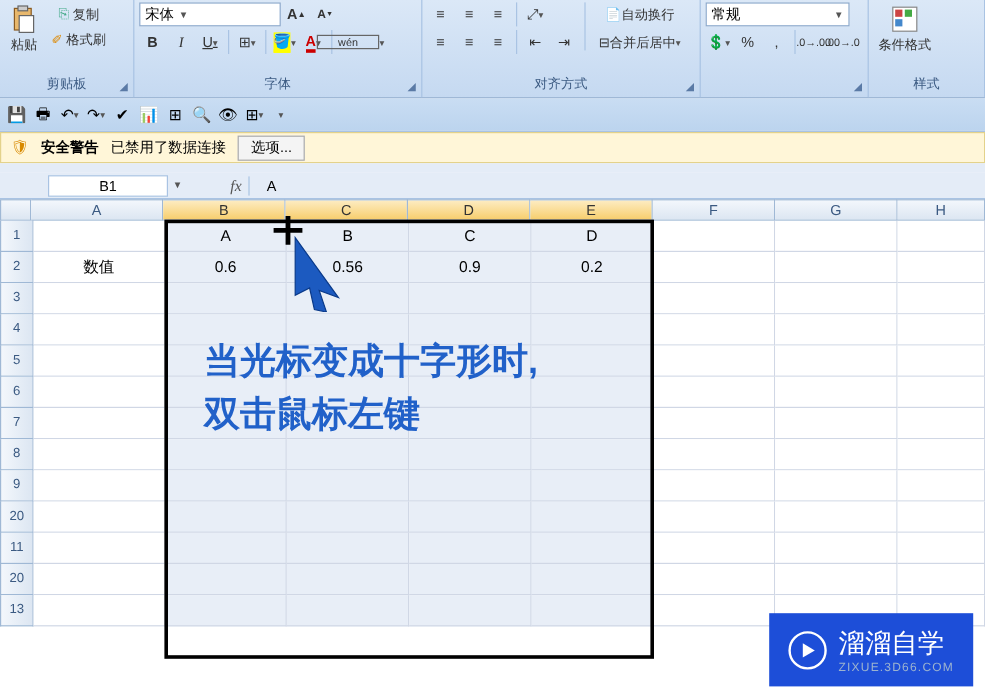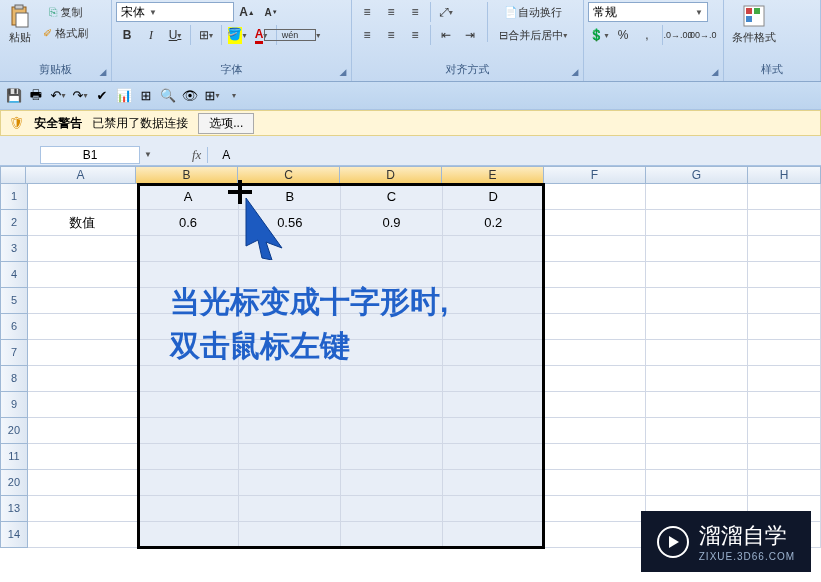--- a/index.html
+++ b/index.html
@@ -48,21 +48,21 @@
 .cell.sel { background: #e8eef7; }
 
 
 .sel-border { position: absolute; border: 3px solid #000; pointer-events: none; }
 
 
 .anno-cursor { position: absolute; pointer-events: none; z-index: 10; }
 .anno-text { position: absolute; font-family: "KaiTi", "STKaiti", cursive; font-size: 30px; color: #2161c9; font-weight: bold; line-height: 44px; pointer-events: none; z-index: 10; }
 
 
-.watermark { position: absolute; right: 10px; bottom: 10px; background: #0f172a; color: #fff; padding: 10px 16px; font-size: 22px; display: flex; align-items: center; gap: 10px; z-index: 20; }
+.watermark { position: absolute; right: 10px; bottom: 10px; background: #1d4ed8; color: #fff; padding: 10px 16px; font-size: 22px; display: flex; align-items: center; gap: 10px; z-index: 20; }
 .watermark .sub { font-size: 10px; letter-spacing: 1px; display: block; color: #9cb3cf; }
 .watermark .play { width: 32px; height: 32px; border: 2px solid #fff; border-radius: 50%; display: flex; align-items: center; justify-content: center; }
 .watermark .play::after { content: ""; border-left: 10px solid #fff; border-top: 6px solid transparent; border-bottom: 6px solid transparent; margin-left: 3px; }
 </style>
 </head>
 <body>
 
 <div class="ribbon">
   <div class="ribbon-group" style="width:112px">
     <div class="ribbon-body">
@@ -372,31 +372,20 @@
         <div class="rowh">13</div>
         <div class="cell" style="width: 110px;"></div>
         <div class="cell sel" style="width: 102px;"></div>
         <div class="cell sel" style="width: 102px;"></div>
         <div class="cell sel" style="width: 102px;"></div>
         <div class="cell sel" style="width: 102px;"></div>
         <div class="cell" style="width: 102px;"></div>
         <div class="cell" style="width: 102px;"></div>
         <div class="cell" style="width: 73px;"></div>
       </div>
-      <div class="row">
-        <div class="rowh">14</div>
-        <div class="cell" style="width: 110px;"></div>
-        <div class="cell sel" style="width: 102px;"></div>
-        <div class="cell sel" style="width: 102px;"></div>
-        <div class="cell sel" style="width: 102px;"></div>
-        <div class="cell sel" style="width: 102px;"></div>
-        <div class="cell" style="width: 102px;"></div>
-        <div class="cell" style="width: 102px;"></div>
-        <div class="cell" style="width: 73px;"></div>
-      </div>
     </div>
   <div class="sel-border" id="selborder" style="left: 137px; top: 17px; width: 408px; height: 366px;"></div>
 </div>
 
 <div class="anno-cursor" style="left:222px; top:180px">
   <svg width="70" height="80" viewBox="0 0 70 80">
     <g stroke="#000" stroke-width="4">
       <line x1="18" y1="0" x2="18" y2="24"></line>
       <line x1="6" y1="12" x2="30" y2="12"></line>
     </g>

